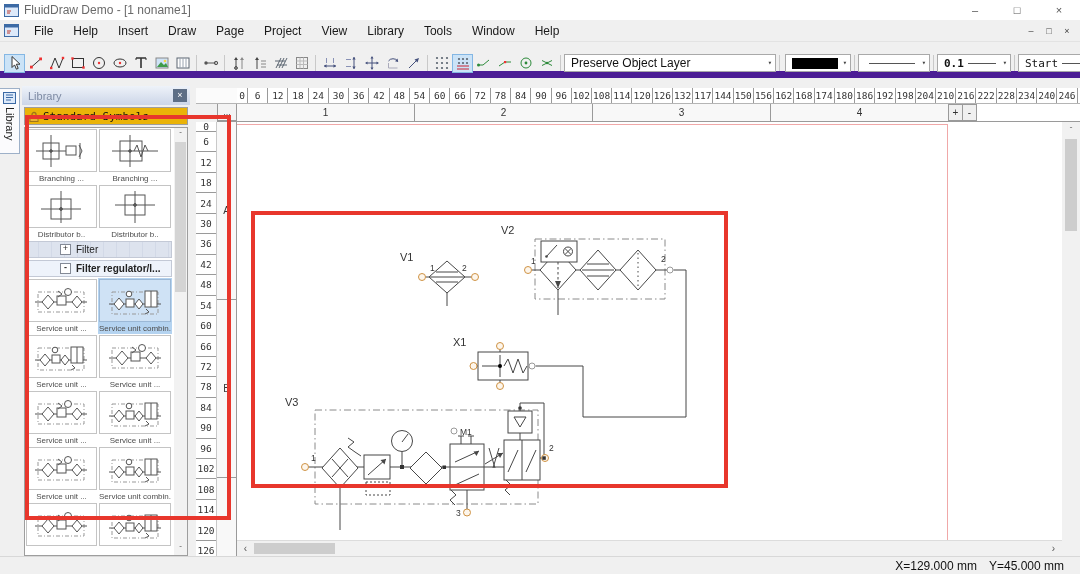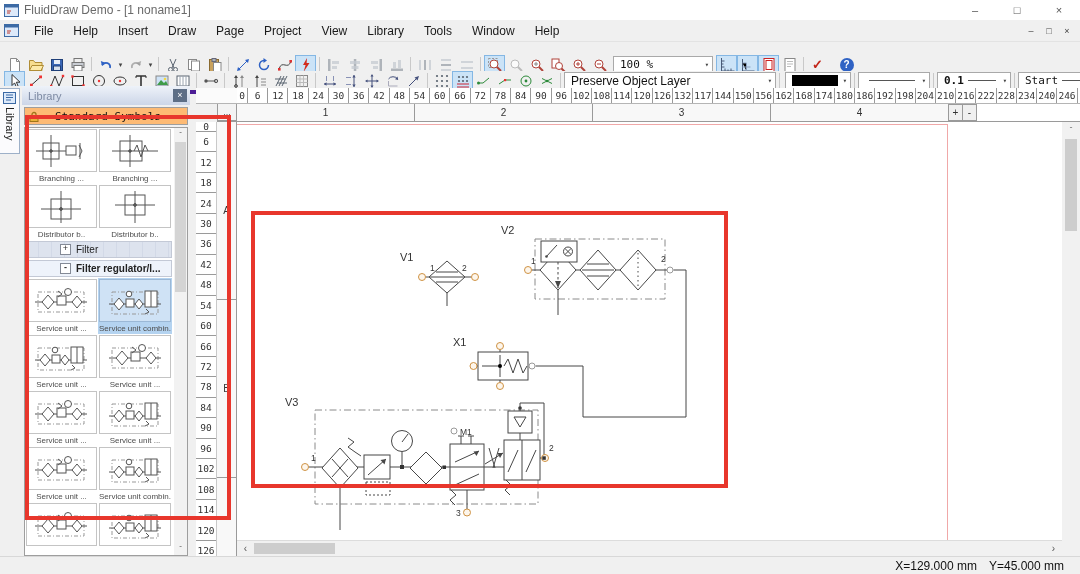--- a/index.html
+++ b/index.html
@@ -14,42 +14,42 @@
   .winbtn{width:42px;height:20px;display:flex;align-items:center;justify-content:center;color:#555;font-size:11px;}
   
   .menubar{position:absolute;left:0;top:20px;width:1080px;height:22px;background:#f0f0f0;
            display:flex;align-items:center;font-size:12px;color:#1a1a1a;border-bottom:1px solid #e3e3e3;box-sizing:border-box;}
   .menu-item{padding:3px 10px;}
   .mdi-controls{margin-left:auto;display:flex;margin-right:4px;}
   .mdibtn{width:18px;text-align:center;color:#444;font-size:9px;}
   
   .tb{position:absolute;left:0;width:1080px;background:#f0f0f0;display:flex;align-items:center;padding-left:4px;box-sizing:border-box;}
   .tb1{top:42px;height:21px;margin-top:12px;}
-  .tb2{top:71px;height:23px;border-bottom:4px solid #4c1d95;}
+  .tb2{top:55px;height:23px;border-bottom:7px solid #4c1d95;}
   .tbtn{width:21px;height:19px;display:flex;align-items:center;justify-content:center;flex:0 0 auto;border:1px solid transparent;box-sizing:border-box;}
   .tbtn.active{background:#cbe3f7;border:1px solid #84b7e4;}
   .tbtn.gray svg *{opacity:.75;}
   .tsep{width:1px;height:16px;background:#c9c9c9;margin:0 3px;flex:0 0 auto;}
   .caretbtn{width:9px;font-size:7px;color:#444;text-align:center;flex:0 0 auto;}
   .tcombo{height:18px;background:#fff;border:1px solid #a9a9a9;display:flex;align-items:center;
           font-family:"DejaVu Sans Mono",monospace;font-size:11px;color:#111;padding-left:6px;box-sizing:border-box;flex:0 0 auto;}
   .tcombo .caret{margin-left:auto;font-size:7px;color:#444;padding:0 3px;}
   .swatch{width:46px;height:11px;background:#000;}
   .lineglyph{flex:1;height:1px;background:#555;margin:0 4px;}
   
   .tabstrip{position:absolute;left:0;top:86px;width:22px;height:470px;background:#f0f0f0;}
   .vtab{position:absolute;left:0;top:2px;width:20px;height:66px;background:#fbfbfd;border:1px solid #9db0c8;border-left:none;
         display:flex;flex-direction:column;align-items:center;padding-top:3px;box-sizing:border-box;}
   .vtab-label{writing-mode:vertical-rl;font-size:11px;color:#222;margin-top:3px;}
   
   .libpanel{position:absolute;left:22px;top:86px;width:168px;height:470px;background:#f0f0f0;}
   .lib-header{height:19px;background:linear-gradient(#eef2f9,#ccd6e8);display:flex;align-items:center;
               font-size:11px;color:#7d8aa3;padding:0 3px 0 6px;}
   .lib-close{margin-left:auto;width:14px;height:13px;background:#5d6e86;color:#fff;font-size:9px;line-height:13px;text-align:center;}
-  .lib-combo{height:18px;background:#fdba74;border:1px solid #9e9e9e;margin:2px 2px 1px 2px;display:flex;align-items:center;gap:16px;
+  .lib-combo{height:18px;background:#eab308;border:1px solid #9e9e9e;margin:2px 2px 1px 2px;display:flex;align-items:center;gap:4px;
              font-family:"DejaVu Sans Mono",monospace;font-size:11px;color:#111;padding-left:4px;box-sizing:border-box;}
   .lib-list{position:absolute;left:2px;right:2px;top:41px;bottom:0;background:#fff;border:1px solid #9e9e9e;
             overflow:hidden;display:grid;grid-template-columns:1fr 1fr;grid-auto-rows:min-content;
             padding-right:15px;box-sizing:border-box;align-content:start;}
   .lib-item{height:56px;padding:1px;box-sizing:border-box;}
   .lib-item .thumb{height:41px;border:1px solid #c4c4c4;background:#fff;display:flex;align-items:center;justify-content:center;overflow:hidden;}
   .lib-item .lbl{font-size:8px;color:#4d4d4d;text-align:center;white-space:nowrap;overflow:hidden;padding-top:2px;}
   .lib-item.selected{background:#b4d3f0;}
   .lib-item.selected .thumb{background:#cfe2f5;border-color:#9bb8d6;}
   .group-row{grid-column:1 / -1;height:17px;display:flex;align-items:center;gap:5px;font-size:10px;color:#222;

